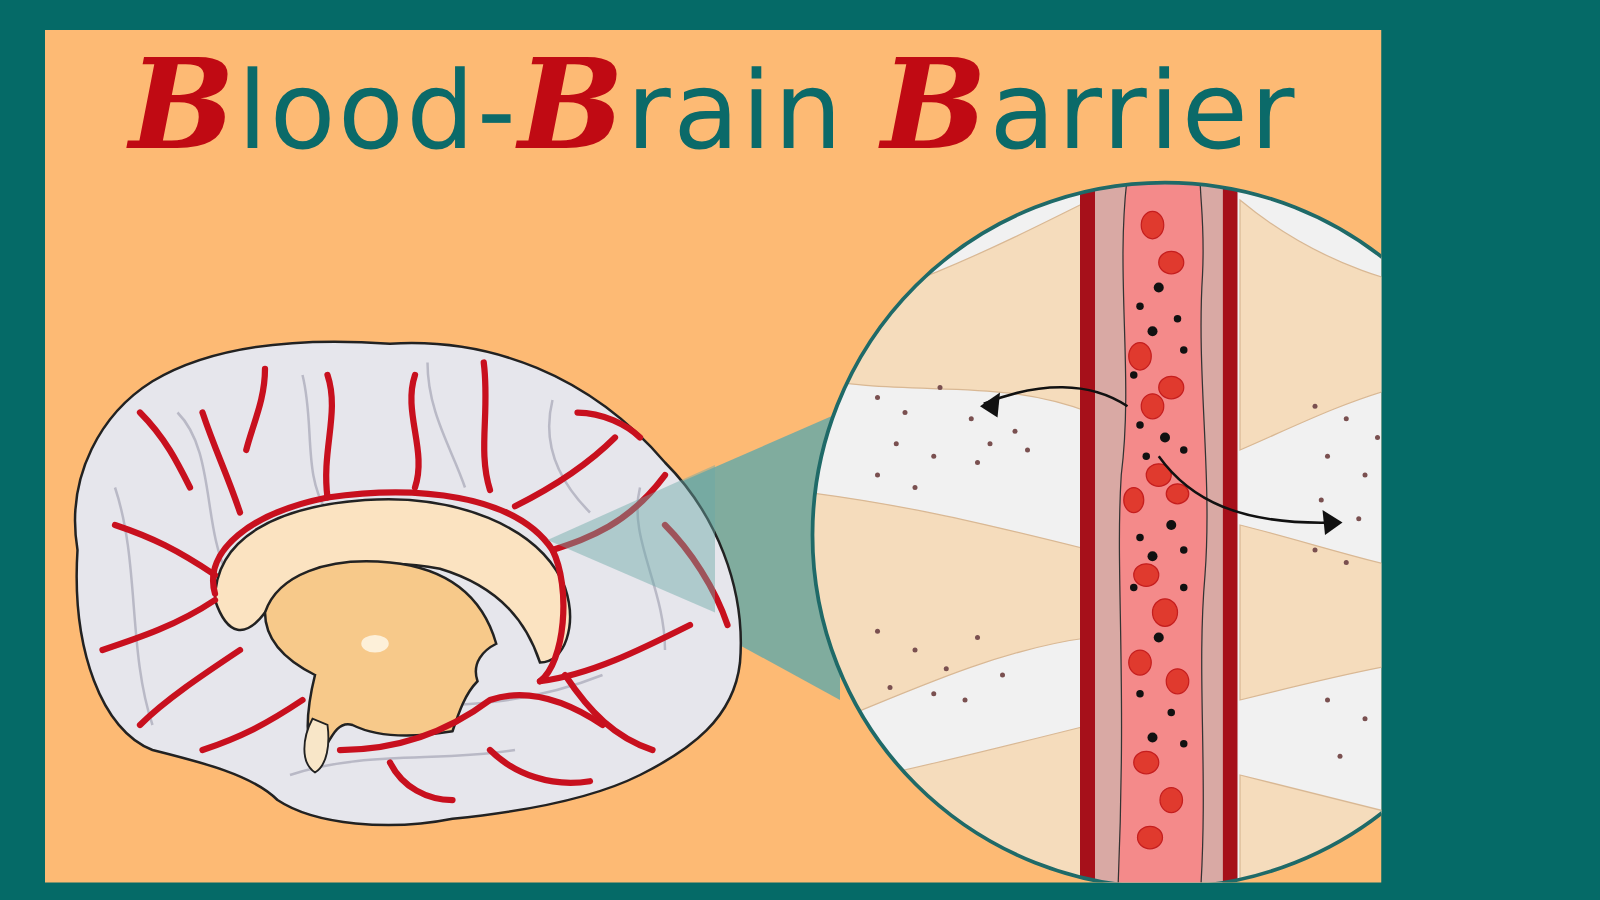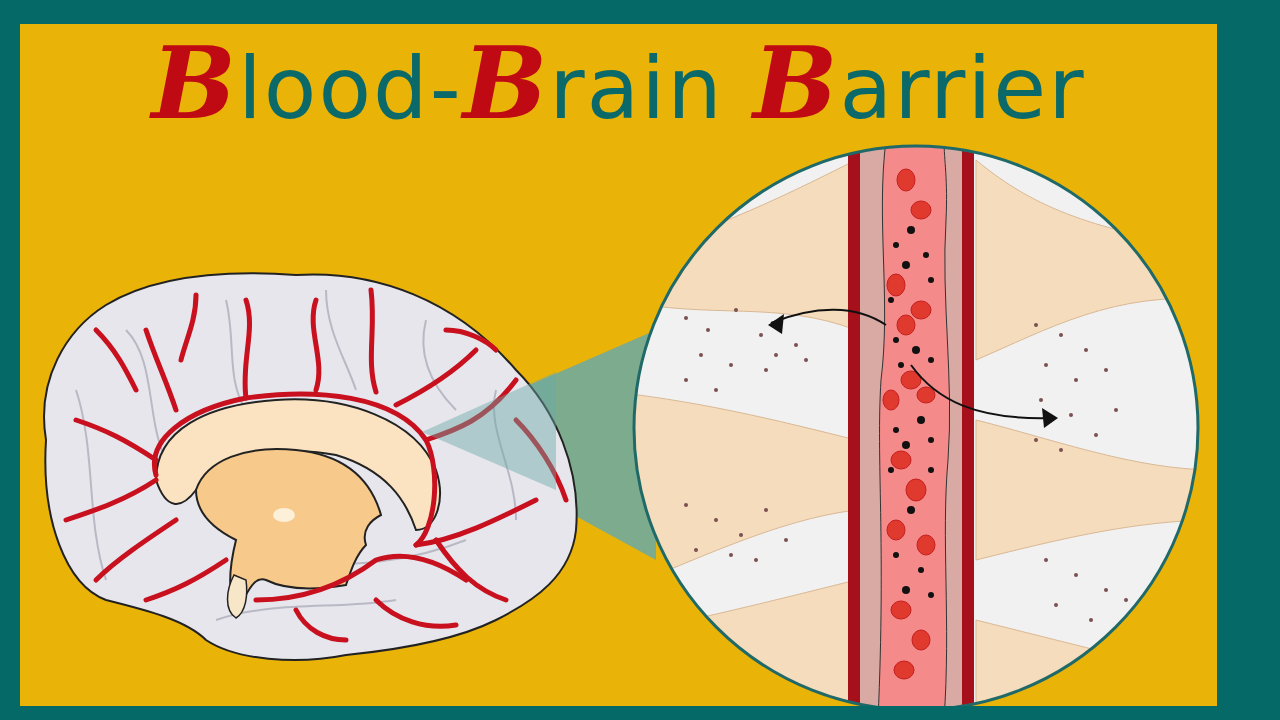--- a/index.html
+++ b/index.html
@@ -3,23 +3,23 @@
 <meta charset="utf-8">
 <style>
   html, body { margin: 0; padding: 0; }
   body {
     width: 1280px; height: 720px; overflow: hidden;
     background: #056a67;
     position: relative;
     font-family: "DejaVu Sans", sans-serif;
   }
   .canvas {
-    position: absolute; left: 20px; top: 24px;
-    width: 1197px; height: 682px;
-    background: #eab308;
+    position: absolute; left: 36px; top: 24px;
+    width: 1069px; height: 682px;
+    background: #fdba74;
     overflow: hidden;
   }
   .title {
     position: absolute; left: 0; right: 0; top: 4px;
     text-align: center;
     font-family: "DejaVu Sans", sans-serif;
     font-size: 86px; line-height: 110px;
     letter-spacing: 2px;
     color: #0b6a69;
     font-weight: normal;

